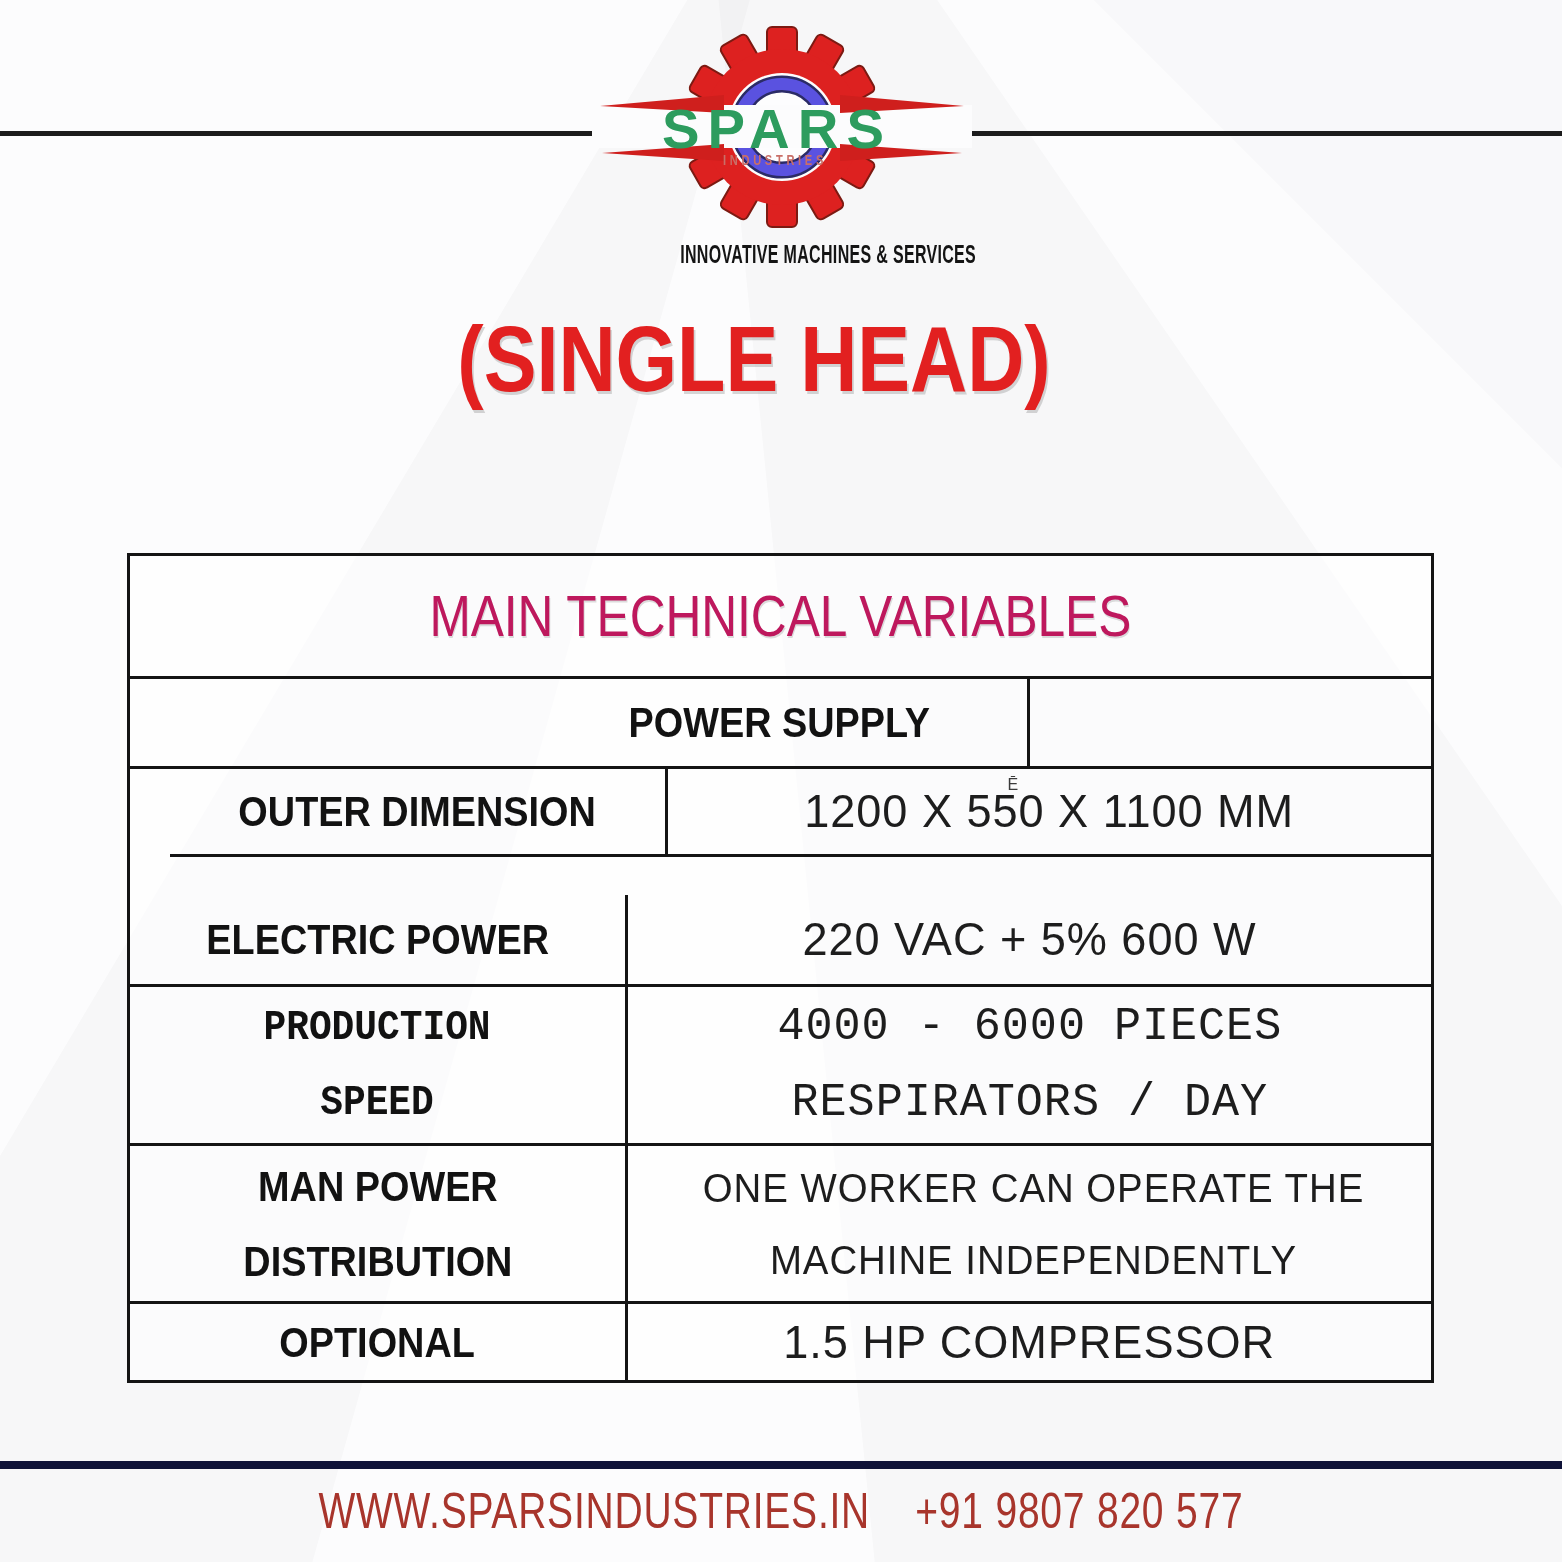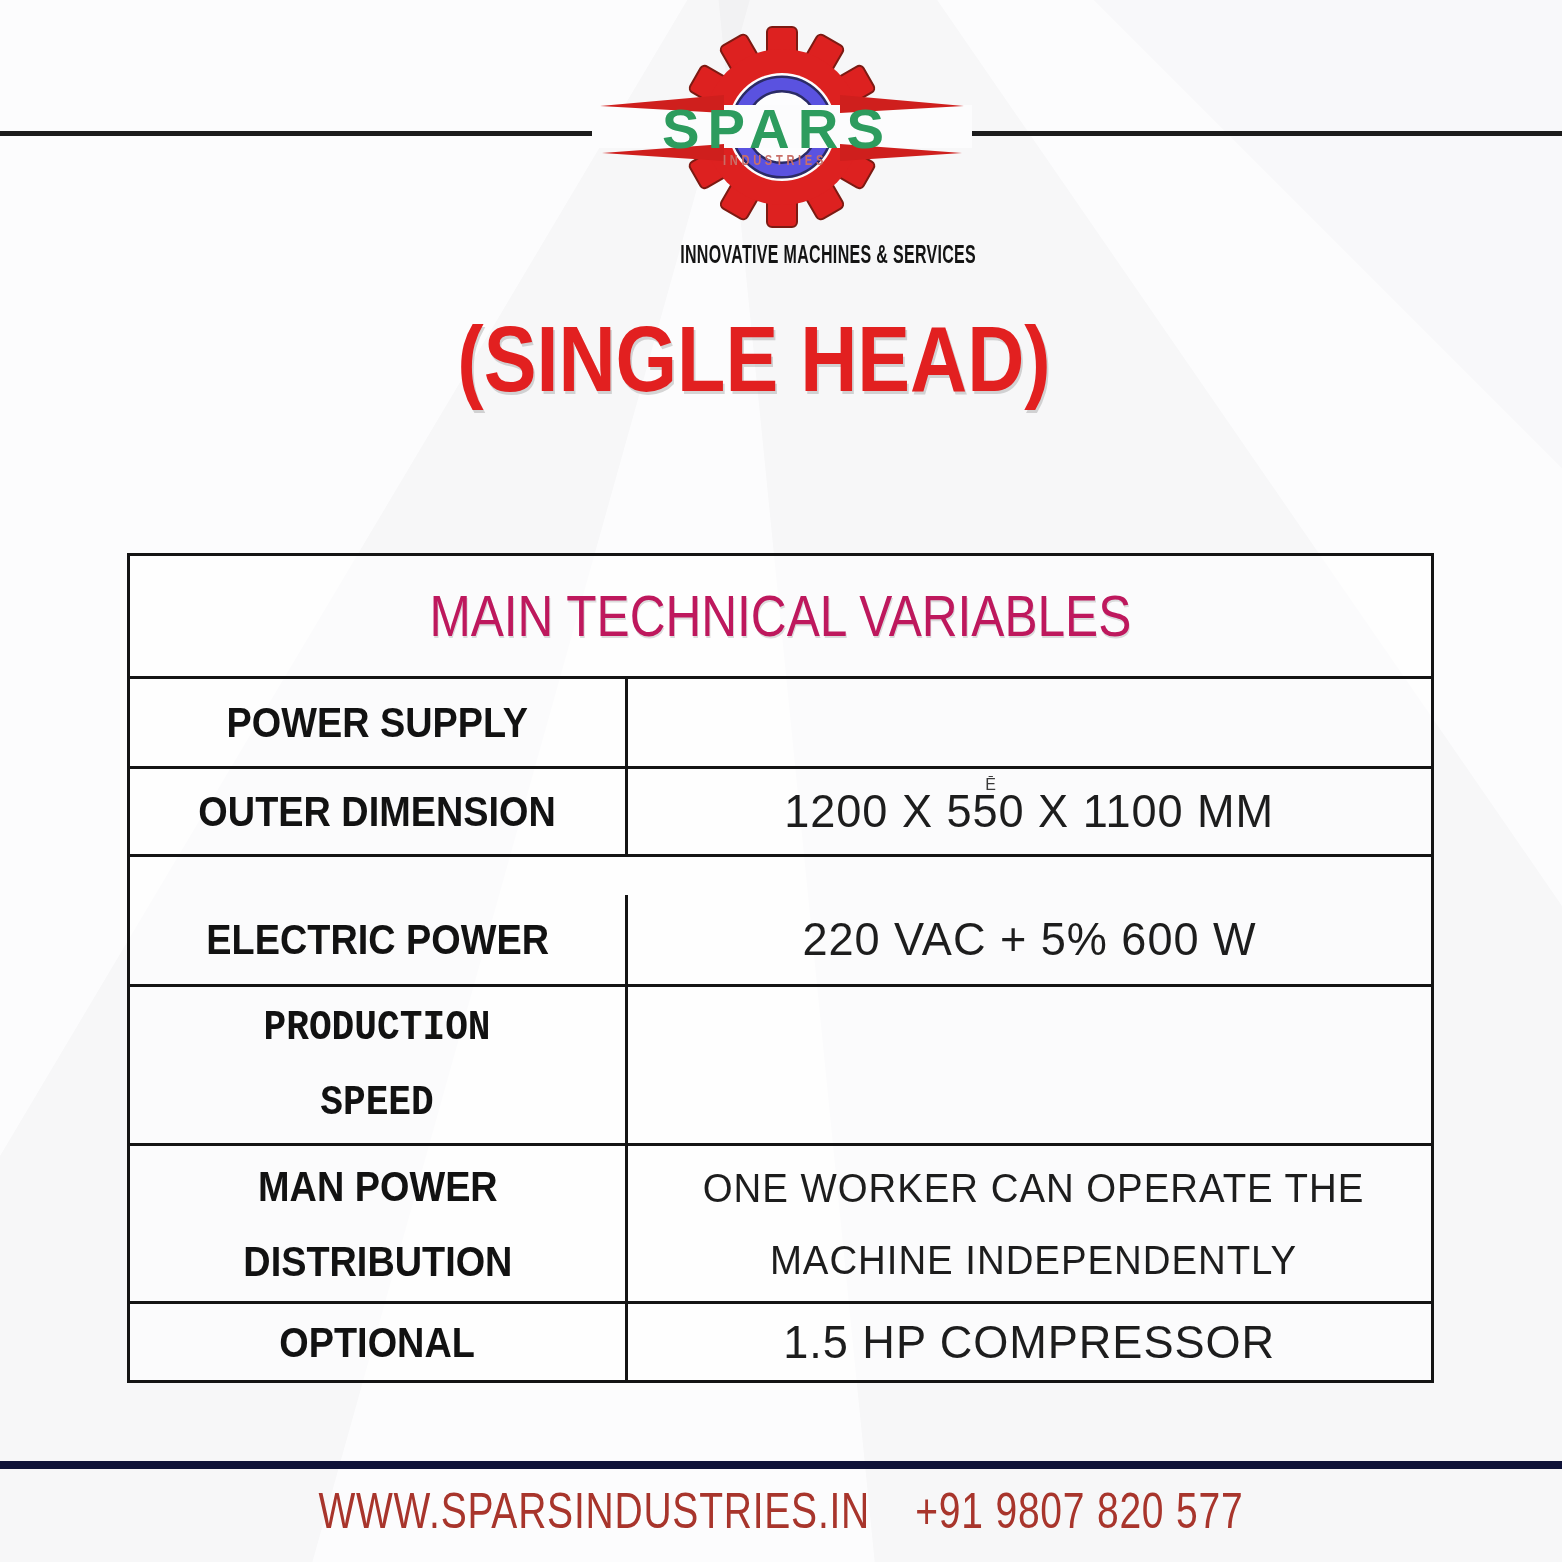--- a/index.html
+++ b/index.html
@@ -39,21 +39,21 @@
   }
   .thead{
     height:125px;border-bottom:3px solid #141414;box-sizing:content-box;
     display:flex;align-items:center;justify-content:center;
     color:#be185d;font-weight:400;font-size:57px;
     text-shadow:1px 2px 0 rgba(120,120,120,0.25);
   }
   .thead .cond{display:inline-block;transform:scaleX(0.87);white-space:nowrap;}
   .trow{display:flex;border-bottom:3px solid #141414;}
   .trow:last-child{border-bottom:none;flex:1;}
-  .r0{height:90px;} .r1{height:88px;} .r2{height:93px;margin-top:38px;} .r3{height:162px;font-family:Liberation Mono, monospace;} .r4{height:161px;gap:8px;}
+  .r0{height:90px;justify-content:center;} .r1{height:88px;margin-left:40px;} .r2{height:93px;margin-top:38px;} .r3{height:162px;font-family:Liberation Mono, monospace;} .r4{height:161px;gap:8px;}
   .tlabel{
     width:495px;border-right:3px solid #141414;
     display:flex;align-items:center;justify-content:center;text-align:center;
   }
   .tlabel .cond{
     display:inline-block;transform:scaleX(0.88);white-space:pre-line;
     font-weight:700;font-size:43px;line-height:75px;color:#121212;
   }
   .tvalue{
     flex:1;position:relative;
@@ -188,20 +188,24 @@
       <div class="tvalue">
           <span class="cond">220 VAC + 5% 600 W</span>
         </div>
     </div>
 
     <div class="trow r3">
       <div class="tlabel">
           <span class="cond">PRODUCTION
 SPEED</span>
         </div>
+      <div class="tvalue">
+          <span class="cond">4000 - 6000 PIECES
+RESPIRATORS / DAY</span>
+        </div>
     </div>
 
     <div class="trow r4">
       <div class="tlabel">
           <span class="cond">MAN POWER
 DISTRIBUTION</span>
         </div>
       <div class="tvalue">
           <span class="cond">ONE WORKER CAN OPERATE THE
 MACHINE INDEPENDENTLY</span>

